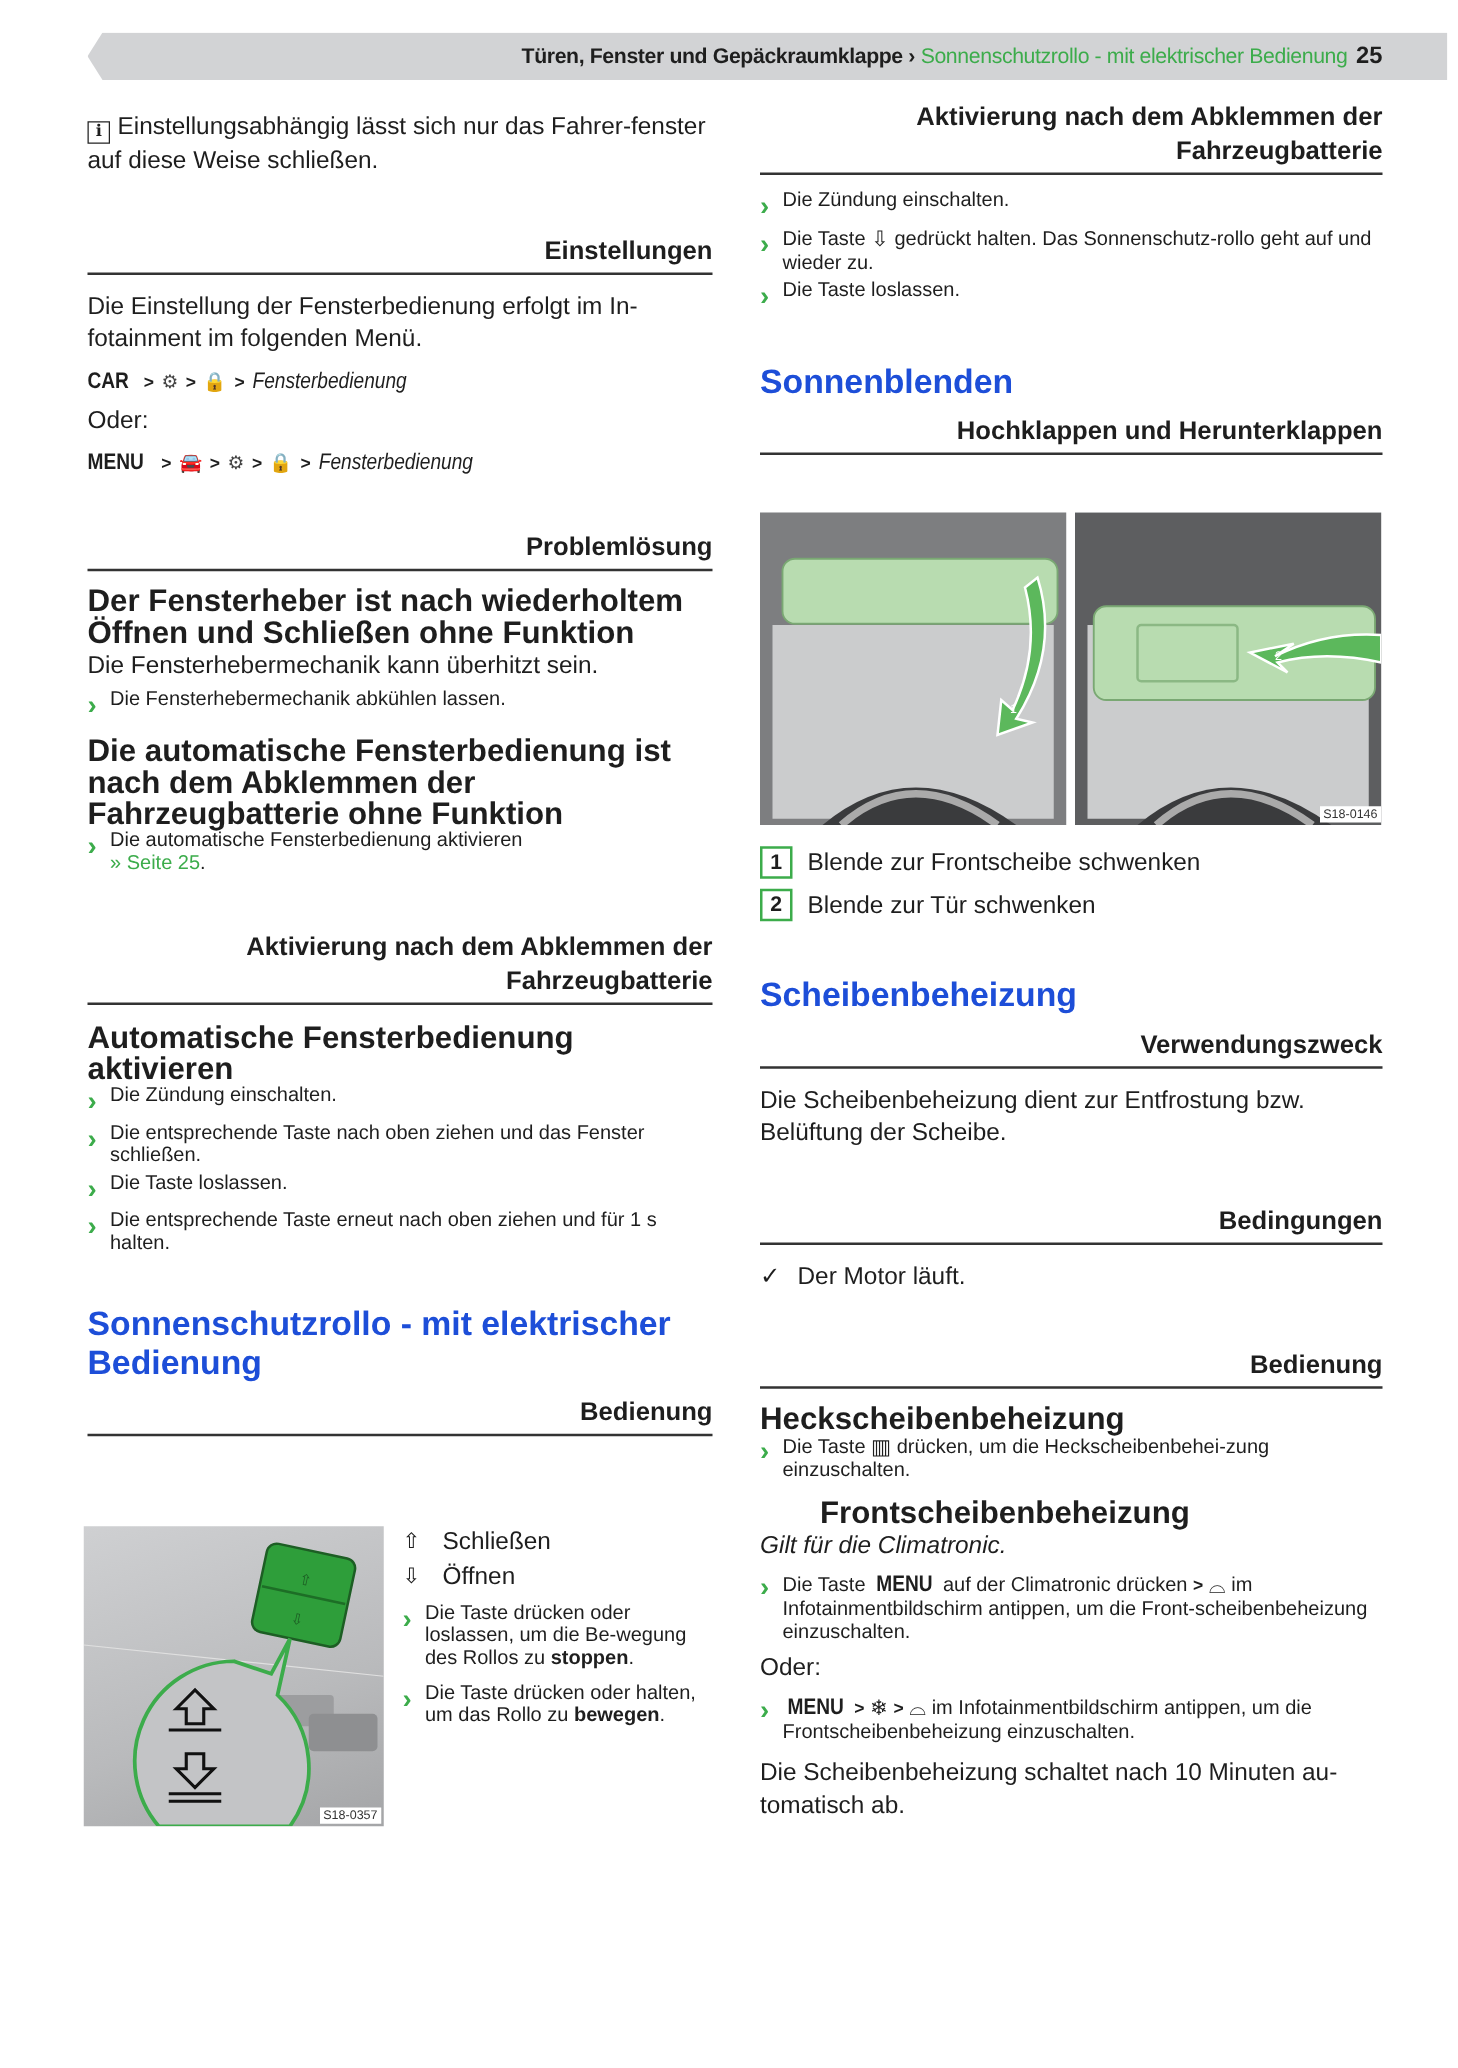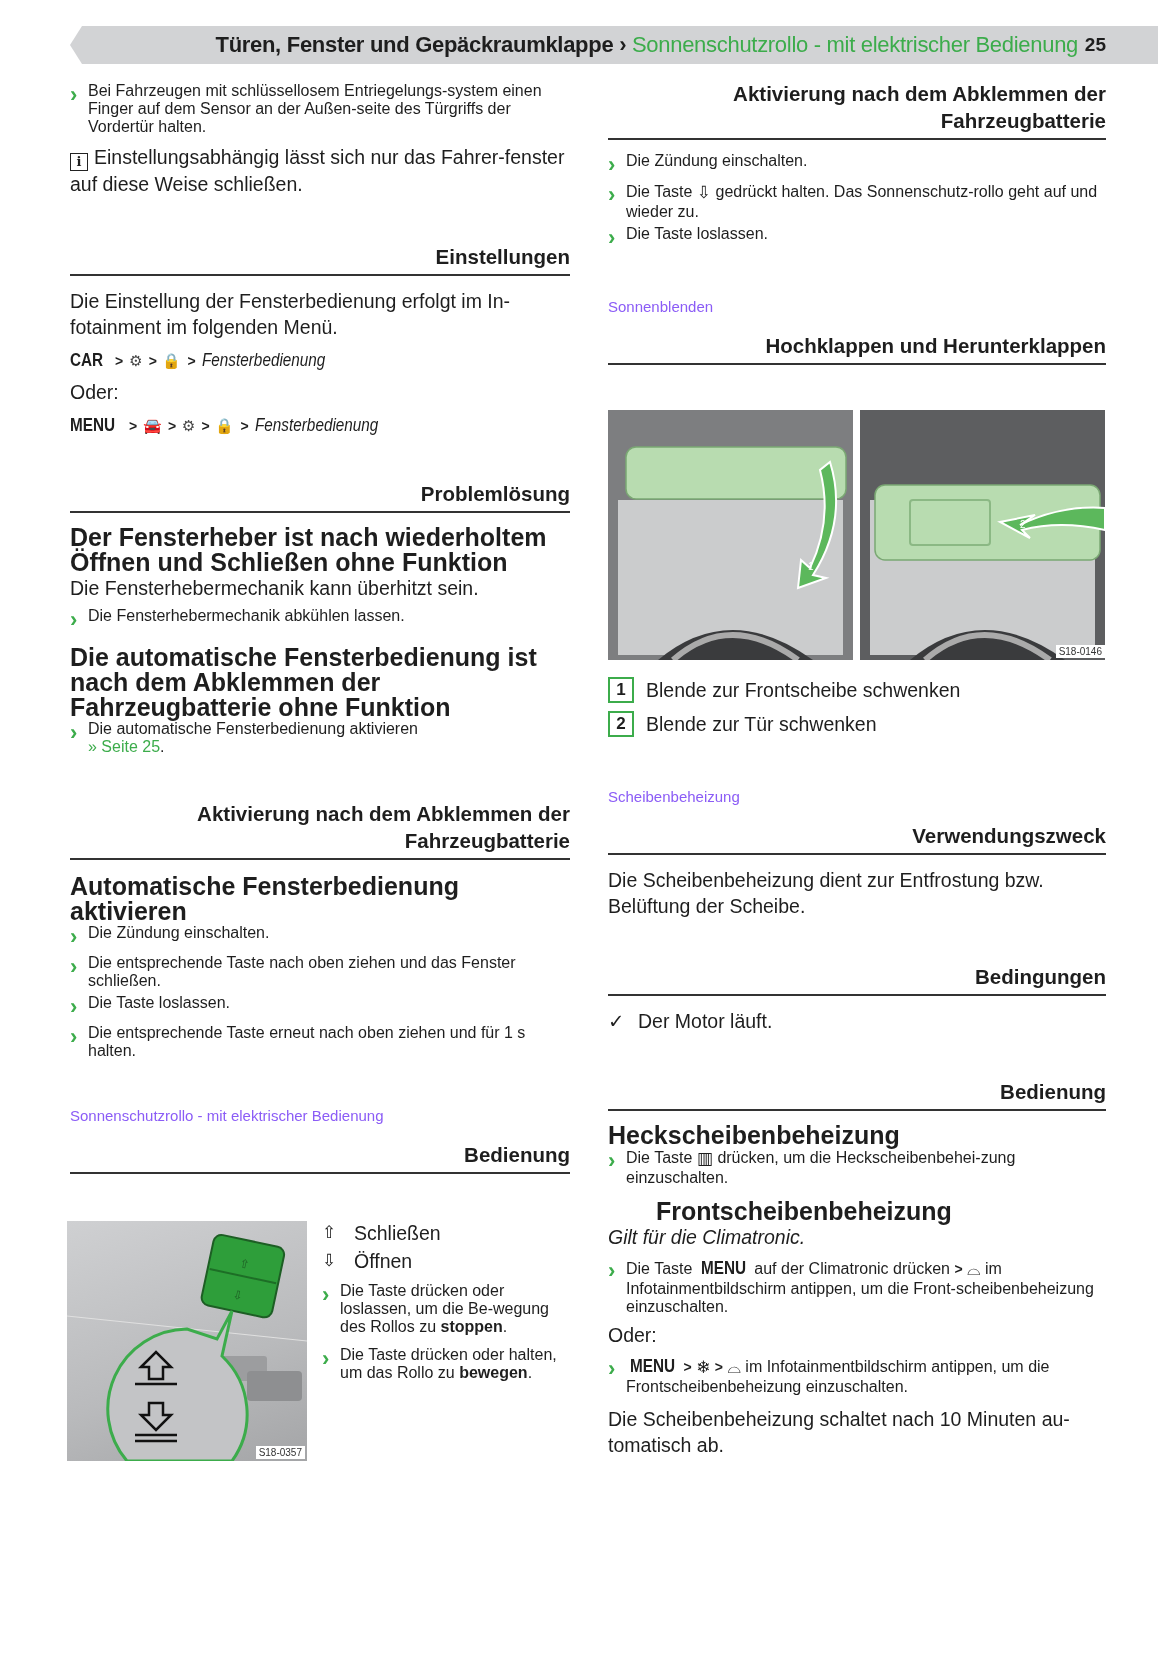--- a/index.html
+++ b/index.html
@@ -7,36 +7,36 @@
   body { font-family: "Liberation Sans", "DejaVu Sans", sans-serif; color: #1e1e1e; position: relative; }
 
   
   .header {
     position: absolute; left: 70px; top: 26px; width: 1088px; height: 38px;
     background: #d2d3d5;
     clip-path: polygon(12px 0, 100% 0, 100% 100%, 12px 100%, 0 50%);
   }
   .header-text {
     position: absolute; right: 80px; top: 0; height: 50px; line-height: 38px;
-    font-size: 22px; font-weight: bold; letter-spacing: -0.3px;
+    font-size: 17px; font-weight: bold; letter-spacing: -0.3px;
   }
   .header-text .crumb-active { color: #3cac4b; font-weight: normal; }
   .header-page { position: absolute; right: 52px; top: 0; height: 50px; line-height: 38px; font-size: 19px; font-weight: bold; }
 
   .col { position: absolute; top: 80px; }
   .col-left { left: 70px; width: 500px; }
   .col-right { left: 608px; width: 498px; }
 
   p, li { font-size: 19.5px; line-height: 26px; }
   .bullet { display: flex; }
   .bullet::before { content: "\203A"; color: #3cac4b; font-weight: bold; width: 18px; flex: none; font-size: 22px; line-height: 26px; }
   .bullet.mb { margin-bottom: 4px; }
 
   h2.sec { font-size: 20.5px; font-weight: bold; padding-bottom: 4px; border-bottom: 2px solid #333; line-height: 27px; text-align: right; }
-  h1.green { font-size: 15px; font-weight: normal; color: #8b5cf6; line-height: 31px; }
+  h1.green { font-size: 27px; font-weight: bold; color: #1d4ed8; line-height: 31px; }
   h3.sub { font-size: 25px; font-weight: bold; line-height: 25px; }
 
   .info-icon { display: inline-block; width: 18px; height: 18px; border: 1.5px solid #222; font-size: 13px; line-height: 15px; text-align: center; font-weight: bold; vertical-align: -2px; margin-right: 6px; font-family: "DejaVu Serif", serif; }
 
   .path { font-size: 18px; display: flex; align-items: center; gap: 6px; }
   .path .kw { font-weight: bold; font-family: "Liberation Sans Narrow", "Liberation Sans", sans-serif; font-size: 18px; transform: scaleX(0.85); transform-origin: left; display: inline-block; }
   .path .sep { font-weight: bold; font-size: 14px; }
   .path .it { font-style: italic; transform: scaleX(0.85); transform-origin: left; display: inline-block; }
   .sym { font-size: 15px; color: #444; }
 
@@ -60,23 +60,20 @@
 <div class="header">
   <div class="header-text">
     <span>Türen, Fenster und Gepäckraumklappe</span>
     <span>›</span>
     <span class="crumb-active">Sonnenschutzrollo - mit elektrischer Bedienung</span>
   </div>
   <div class="header-page">25</div>
 </div>
 
 <div class="col col-left">
-  <div class="bullet" style="margin-top:2px;">
-    <span>Bei Fahrzeugen mit schlüssellosem Entriegelungs-system einen Finger auf dem Sensor an der Außen-seite des Türgriffs der Vordertür halten.</span>
-  </div>
   <p style="margin-top:8px;">
     <span class="info-icon">i</span><span>Einstellungsabhängig lässt sich nur das Fahrer-fenster auf diese Weise schließen.</span>
   </p>
 
   <h2 class="sec" style="margin-top:46px;">Einstellungen</h2>
   <p style="margin-top:12px;">Die Einstellung der Fensterbedienung erfolgt im In-fotainment im folgenden Menü.</p>
   <div class="path" style="margin-top:10px;">
     <span class="kw">CAR</span>
     <span class="sep">&gt;</span>
     <span class="sym">⚙</span>

